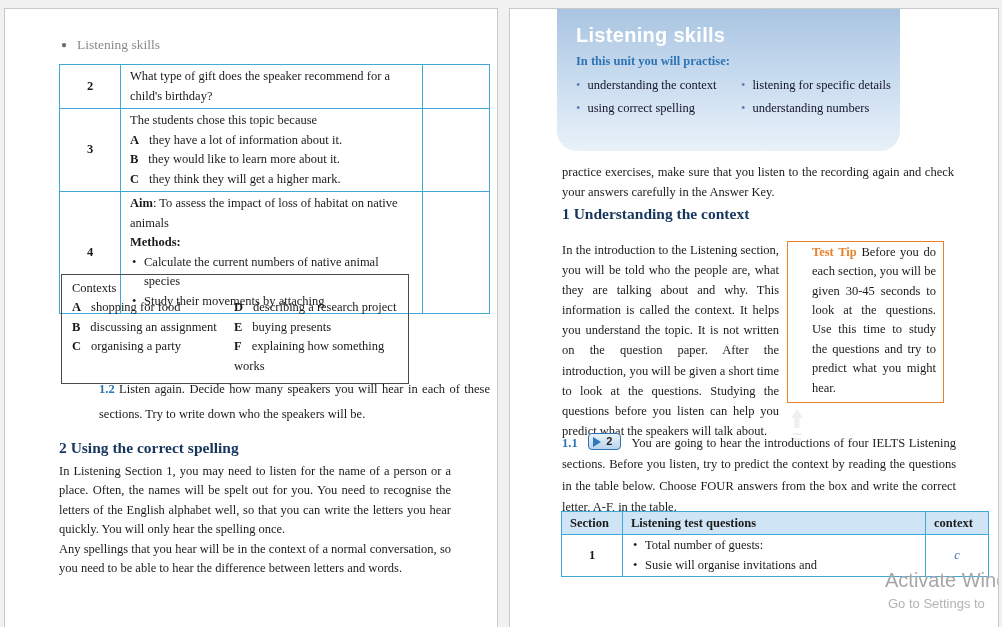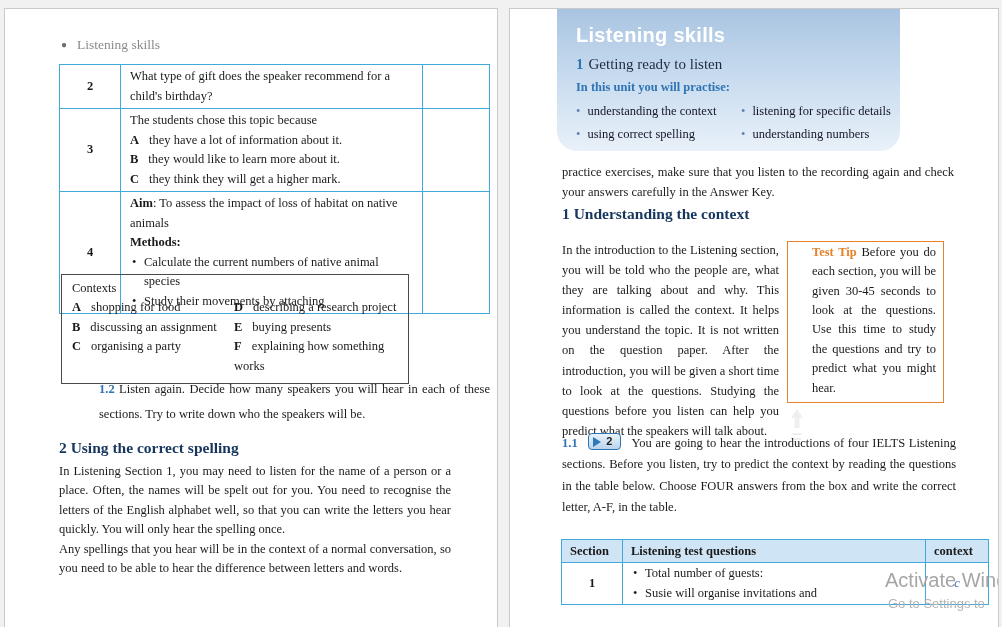--- a/index.html
+++ b/index.html
@@ -78,21 +78,21 @@
     line-height:21.4px;text-align:justify;}
   .play-btn{display:inline-block;width:31px;height:15px;border:1.5px solid #2e74b5;
     border-radius:4px;background:linear-gradient(180deg,#e9f3fa,#b9d4ec);
     vertical-align:-3px;margin:0 7px;position:relative;}
   .play-tri{position:absolute;left:4px;top:2.5px;width:0;height:0;
     border-top:5px solid transparent;border-bottom:5px solid transparent;
     border-left:8px solid #2f77b8;}
   .play-num{position:absolute;left:17px;top:0;font-size:11px;font-weight:bold;
     color:#222;font-family:"Liberation Sans",sans-serif;line-height:15px;}
 
-  table.ptable{position:absolute;left:51px;top:502px;border-collapse:collapse;margin-top:28px;}
+  table.ptable{position:absolute;left:51px;top:502px;border-collapse:collapse;}
   table.ptable th,table.ptable td{border:1px solid #41a9d9;font-size:12.5px;padding:1px 8px;}
   table.ptable th{background:#cfe4f4;text-align:left;height:20px;font-weight:bold;}
   th.c-sec{width:44px;text-align:center;}
   th.c-q{width:286px;}
   th.c-ctx{width:46px;text-align:center;}
   td.c-sec{text-align:center;font-weight:bold;}
   td.c-q{line-height:19.5px;padding:2px 8px;}
   td.c-ctx{text-align:center;font-style:italic;color:#4472c4;font-size:13px;}
 
   .wm1{position:absolute;left:375px;top:560px;font-family:"Liberation Sans",sans-serif;
@@ -159,21 +159,20 @@
   <div class="lp-paras">
     <p>In Listening Section 1, you may need to listen for the name of a person or a place. Often, the names will be spelt out for you. You need to recognise the letters of the English alphabet well, so that you can write the letters you hear quickly. You will only hear the spelling once.</p>
     <p>Any spellings that you hear will be in the context of a normal conversation, so you need to be able to hear the difference between letters and words.</p>
   </div>
 </div>
 
 <div class="page" id="page-right">
 
   <div class="unit-box">
     <h1 class="unit-title">Listening skills</h1>
-    <div class="lesson"><b>1</b><span>Getting ready to listen</span></div>
     <div class="practise">In this unit you will practise:</div>
     <div class="skills">
       <div class="skill">understanding the context</div>
       <div class="skill">listening for specific details</div>
       <div class="skill">using correct spelling</div>
       <div class="skill">understanding numbers</div>
     </div>
   </div>
 
   <div class="rp-cont">practice exercises, make sure that you listen to the recording again and check your answers carefully in the Answer Key.</div>

